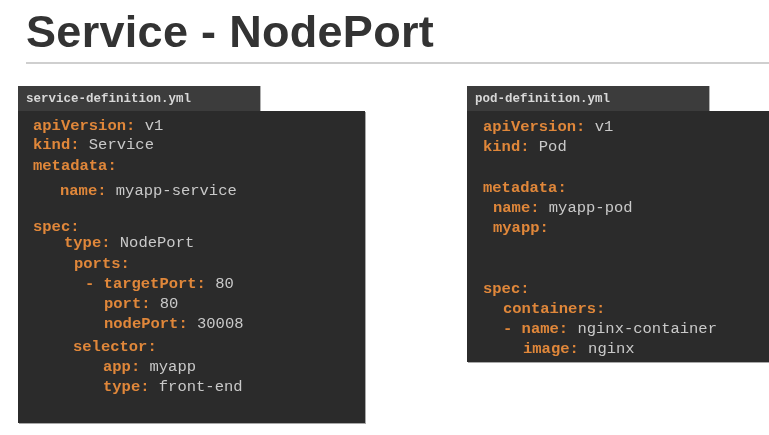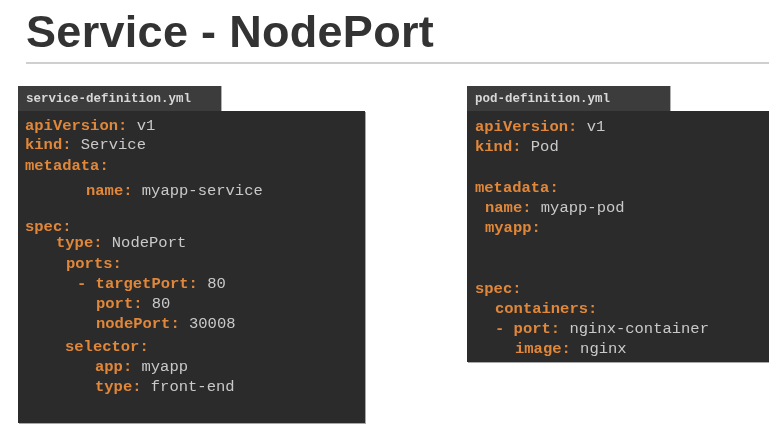--- a/index.html
+++ b/index.html
@@ -4,66 +4,66 @@
 <style>
   html, body { margin:0; padding:0; }
   body { width:769px; height:435px; background:#ffffff; position:relative; overflow:hidden; }
   .title {
     position:absolute; left:26px; top:2px;
     font-family:"Liberation Sans", sans-serif; font-weight:bold;
     font-size:45px; color:#333333; letter-spacing:0.3px; line-height:60px;
   }
   .rule { position:absolute; left:26px; top:62px; width:743px; height:2px; background:#cfcfcf; }
   .tab {
-    position:absolute; height:25px; width:203px; background:#3c3c3c;
+    position:absolute; height:25px; width:242px; background:#3c3c3c;
     box-shadow: 1px 0 0 #b0b0b0;
     font-family:"Liberation Mono", monospace; font-weight:bold; font-size:12.5px;
     color:#d8d8d8; line-height:26px; padding-left:8px; box-sizing:border-box;
   }
   .panel {
     position:absolute; background:#2b2b2b;
     box-shadow: 1px 1px 0 #a8a8a8;
     font-family:"Liberation Mono", monospace; font-size:15.5px;
     box-sizing:border-box;
   }
-  .line { position:absolute; white-space:pre; line-height:20px; }
+  .line { position:absolute; white-space:pre; line-height:20px;margin-left:8px; }
   .k { color:#e0873a; font-weight:bold; }
   .v { color:#c9c9c9; }
   #tab-left { left:18px; top:86px; }
   #panel-left { left:18px; top:111px; width:347px; height:312px; }
   #tab-right { left:467px; top:86px; }
   #panel-right { left:467px; top:111px; width:302px; height:251px; }
 </style>
 </head>
 <body>
 
 <div class="title">Service - NodePort</div>
 <div class="rule"></div>
 
 <div class="tab" id="tab-left">service-definition.yml</div>
 <div class="panel" id="panel-left">
   <div class="line" style="left:7px;top:5px"><span class="k">apiVersion:</span><span class="v"> v1</span></div>
   <div class="line" style="left:7px;top:24px"><span class="k">kind:</span><span class="v"> Service</span></div>
   <div class="line" style="left:7px;top:45px"><span class="k">metadata:</span><span class="v"></span></div>
-  <div class="line" style="left:68px;top:70px"><span class="k">name:</span><span class="v"> myapp-service</span></div>
+  <div class="line" style="left:34px;top:70px"><span class="k">name:</span><span class="v"> myapp-service</span></div>
   <div class="line" style="left:7px;top:106px"><span class="k">spec:</span><span class="v"></span></div>
   <div class="line" style="left:38px;top:122px"><span class="k">type:</span><span class="v"> NodePort</span></div>
   <div class="line" style="left:48px;top:143px"><span class="k">ports:</span><span class="v"></span></div>
   <div class="line" style="left:59px;top:163px"><span class="k">- targetPort:</span><span class="v"> 80</span></div>
   <div class="line" style="left:78px;top:183px"><span class="k">port:</span><span class="v"> 80</span></div>
   <div class="line" style="left:78px;top:203px"><span class="k">nodePort:</span><span class="v"> 30008</span></div>
   <div class="line" style="left:47px;top:226px"><span class="k">selector:</span><span class="v"></span></div>
   <div class="line" style="left:77px;top:266px"><span class="k">type:</span><span class="v"> front-end</span></div>
   <div class="line" style="left:77px;top:246px"><span class="k">app:</span><span class="v"> myapp</span></div>
 </div>
 
 <div class="tab" id="tab-right">pod-definition.yml</div>
 <div class="panel" id="panel-right">
   <div class="line" style="left:8px;top:6px"><span class="k">apiVersion:</span><span class="v"> v1</span></div>
   <div class="line" style="left:8px;top:26px"><span class="k">kind:</span><span class="v"> Pod</span></div>
   <div class="line" style="left:8px;top:67px"><span class="k">metadata:</span><span class="v"></span></div>
   <div class="line" style="left:18px;top:87px"><span class="k">name:</span><span class="v"> myapp-pod</span></div>
   <div class="line" style="left:18px;top:107px"><span class="k">myapp:</span><span class="v"></span></div>
   <div class="line" style="left:8px;top:168px"><span class="k">spec:</span><span class="v"></span></div>
   <div class="line" style="left:28px;top:188px"><span class="k">containers:</span><span class="v"></span></div>
-  <div class="line" style="left:28px;top:208px"><span class="k">- port:</span><span class="v"> nginx-container</span></div>
+  <div class="line" style="left:28px;top:208px"><span class="k">- name:</span><span class="v"> nginx-container</span></div>
   <div class="line" style="left:48px;top:228px"><span class="k">image:</span><span class="v"> nginx</span></div>
 </div>
 
 </body></html>

